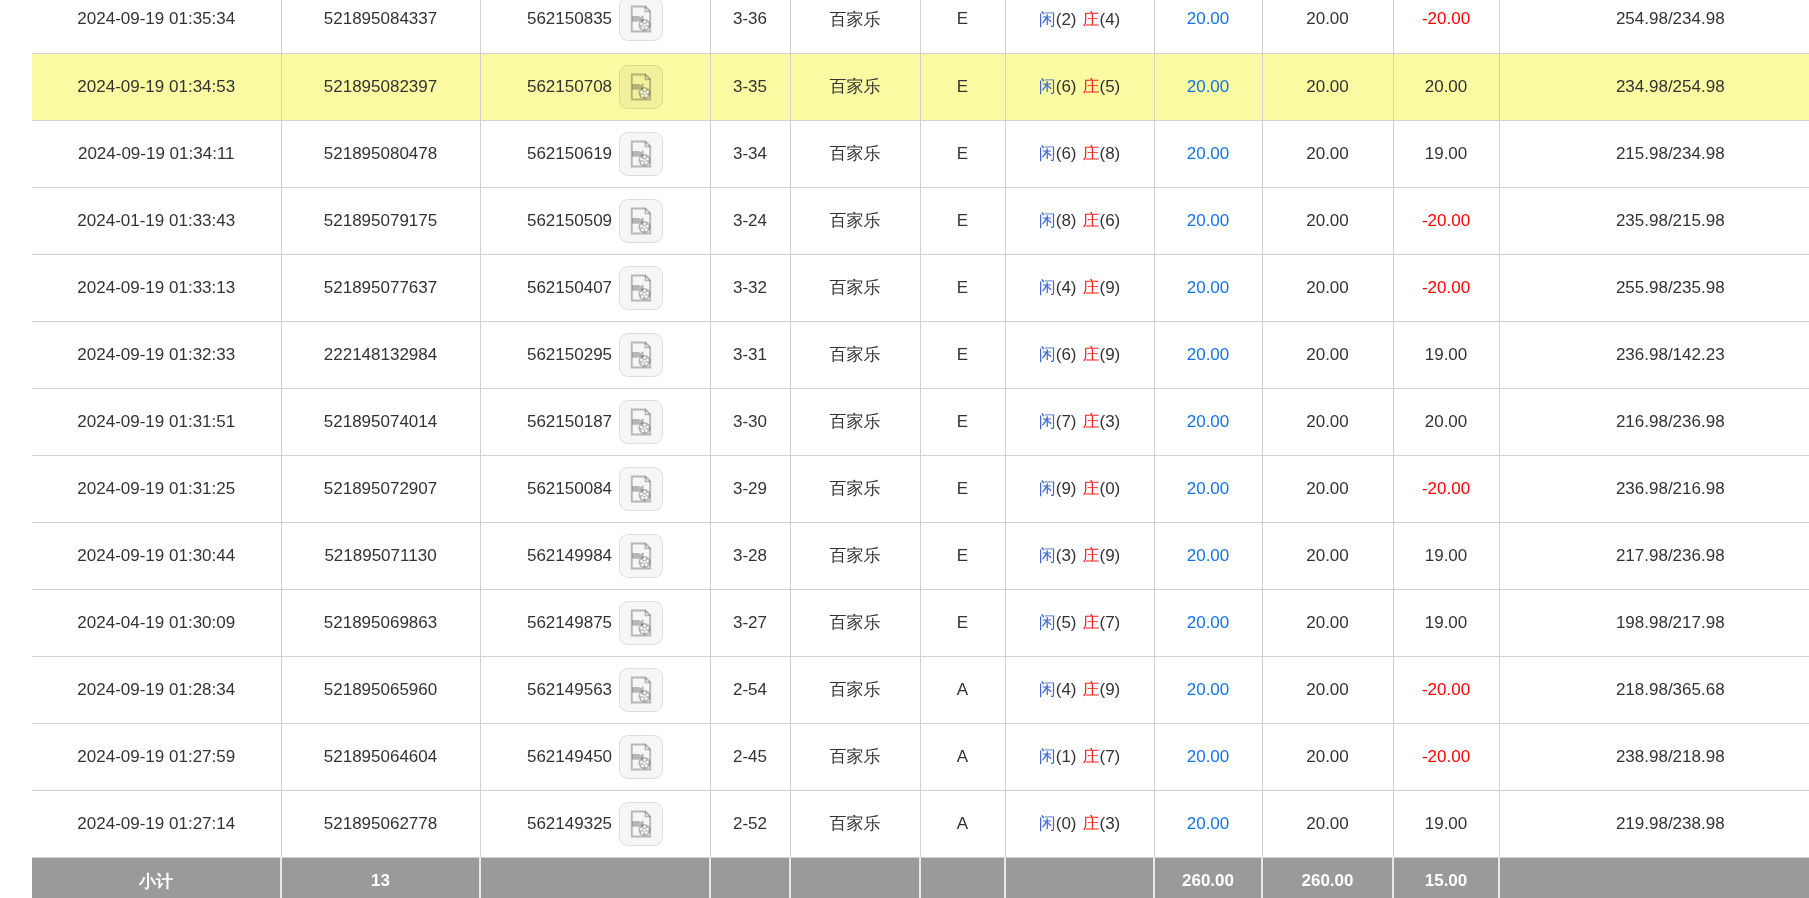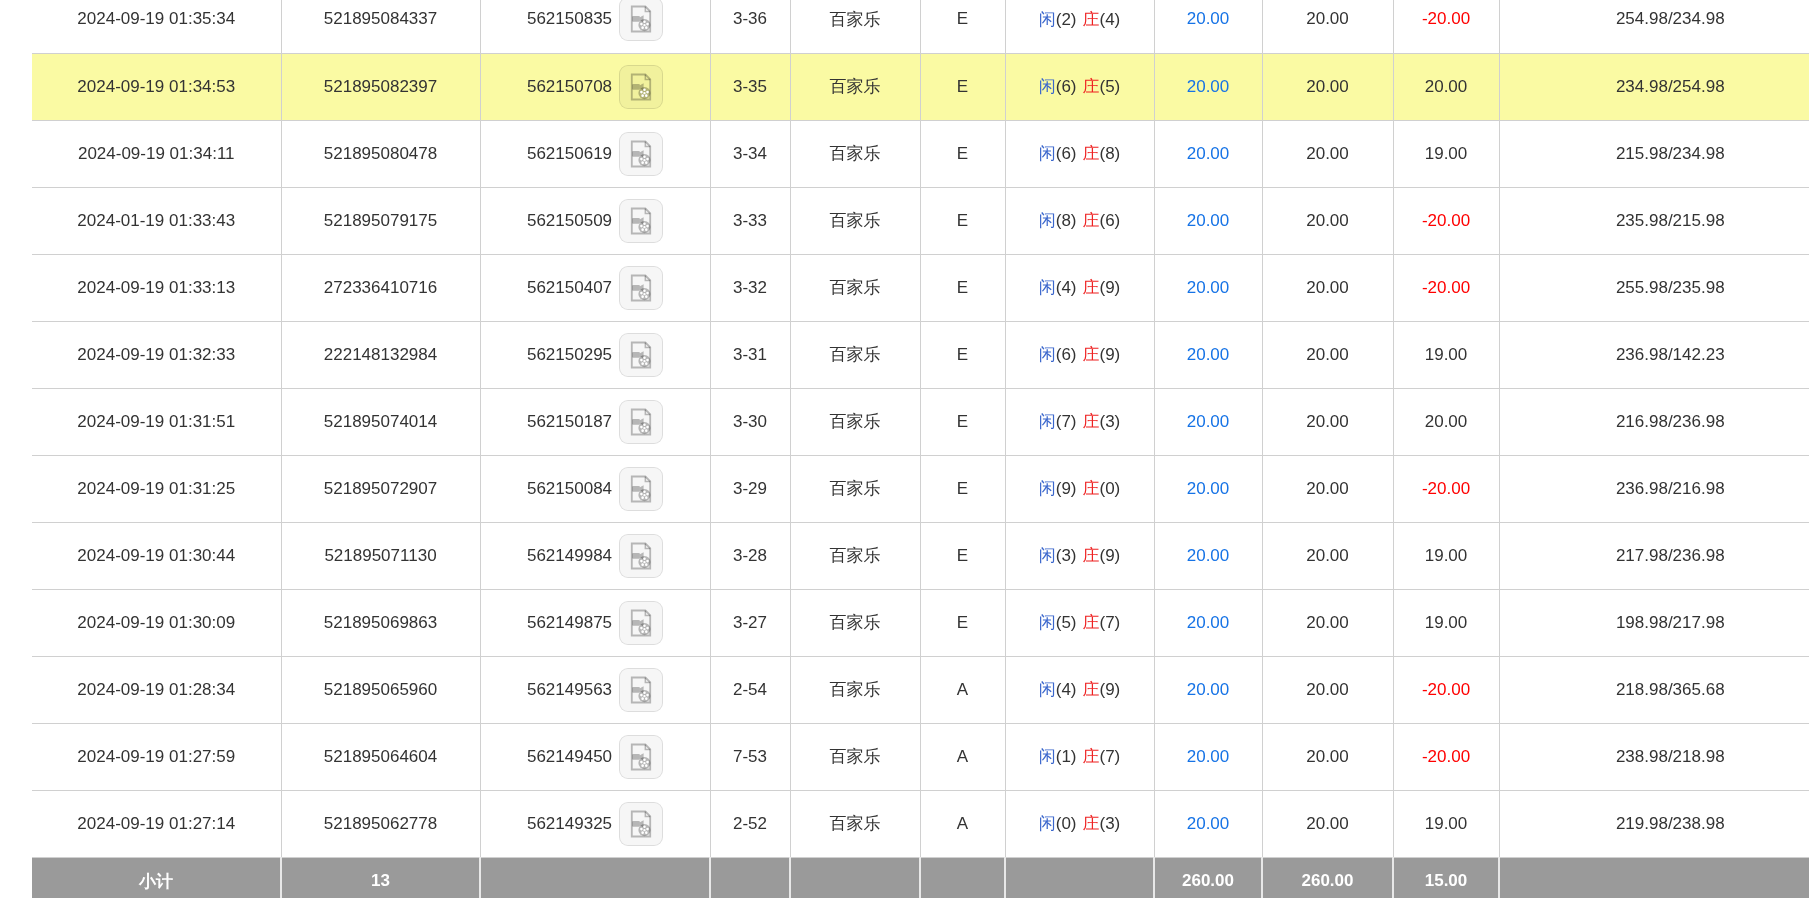--- a/index.html
+++ b/index.html
@@ -197,32 +197,32 @@
             <circle cx="15.2" cy="18.6" r="1.1" fill="#ffffff"></circle>
             <circle cx="15.2" cy="15.6" r="1.2" fill="#ffffff"></circle>
             <circle cx="12.4" cy="17.7" r="1.2" fill="#ffffff"></circle>
             <circle cx="13.5" cy="21.0" r="1.2" fill="#ffffff"></circle>
             <circle cx="16.9" cy="21.0" r="1.2" fill="#ffffff"></circle>
             <circle cx="18.0" cy="17.7" r="1.2" fill="#ffffff"></circle>
           </svg>
         </button>
       </span>
     </td>
-    <td>3-33</td>
+    <td>3-24</td>
     <td>百家乐</td>
     <td>E</td>
     <td class="result-cell"><span class="player">闲</span><span>(8)</span><span class="sep"></span><span class="banker">庄</span><span>(6)</span></td>
     <td class="bet-amount">20.00</td>
     <td>20.00</td>
     <td class="winloss neg">-20.00</td>
     <td>235.98/215.98</td>
   </tr>
         <tr class="data-row">
     <td>2024-09-19 01:33:13</td>
-    <td>272336410716</td>
+    <td>521895077637</td>
     <td>
       <span class="round-cell-inner">
         <span>562150407</span>
         <button class="video-btn">
           <svg width="28" height="30" viewBox="0 0 24 26" fill="none">
             <path d="M3.5 1.5 h12.5 l4.5 4.5 v18.5 h-17 z" stroke="currentColor" stroke-width="1.7" fill="none"></path>
             <path d="M16 1.5 v4.5 h4.5" stroke="currentColor" stroke-width="1.4" fill="none"></path>
             <rect x="3.8" y="10.2" width="7.2" height="5.4" rx="1" fill="currentColor"></rect>
             <path d="M11 11.4 l3.4 -1.8 v6.6 l-3.4 -1.8 z" fill="currentColor"></path>
             <circle cx="15.2" cy="18.6" r="5.6" fill="currentColor"></circle>
@@ -367,21 +367,21 @@
     <td>3-28</td>
     <td>百家乐</td>
     <td>E</td>
     <td class="result-cell"><span class="player">闲</span><span>(3)</span><span class="sep"></span><span class="banker">庄</span><span>(9)</span></td>
     <td class="bet-amount">20.00</td>
     <td>20.00</td>
     <td class="winloss">19.00</td>
     <td>217.98/236.98</td>
   </tr>
         <tr class="data-row">
-    <td>2024-09-19 01:30:09</td>
+    <td>2024-04-19 01:30:09</td>
     <td>521895069863</td>
     <td>
       <span class="round-cell-inner">
         <span>562149875</span>
         <button class="video-btn">
           <svg width="28" height="30" viewBox="0 0 24 26" fill="none">
             <path d="M3.5 1.5 h12.5 l4.5 4.5 v18.5 h-17 z" stroke="currentColor" stroke-width="1.7" fill="none"></path>
             <path d="M16 1.5 v4.5 h4.5" stroke="currentColor" stroke-width="1.4" fill="none"></path>
             <rect x="3.8" y="10.2" width="7.2" height="5.4" rx="1" fill="currentColor"></rect>
             <path d="M11 11.4 l3.4 -1.8 v6.6 l-3.4 -1.8 z" fill="currentColor"></path>
@@ -453,21 +453,21 @@
             <circle cx="15.2" cy="18.6" r="1.1" fill="#ffffff"></circle>
             <circle cx="15.2" cy="15.6" r="1.2" fill="#ffffff"></circle>
             <circle cx="12.4" cy="17.7" r="1.2" fill="#ffffff"></circle>
             <circle cx="13.5" cy="21.0" r="1.2" fill="#ffffff"></circle>
             <circle cx="16.9" cy="21.0" r="1.2" fill="#ffffff"></circle>
             <circle cx="18.0" cy="17.7" r="1.2" fill="#ffffff"></circle>
           </svg>
         </button>
       </span>
     </td>
-    <td>7-53</td>
+    <td>2-45</td>
     <td>百家乐</td>
     <td>A</td>
     <td class="result-cell"><span class="player">闲</span><span>(1)</span><span class="sep"></span><span class="banker">庄</span><span>(7)</span></td>
     <td class="bet-amount">20.00</td>
     <td>20.00</td>
     <td class="winloss neg">-20.00</td>
     <td>238.98/218.98</td>
   </tr>
         <tr class="data-row">
     <td>2024-09-19 01:27:14</td>

